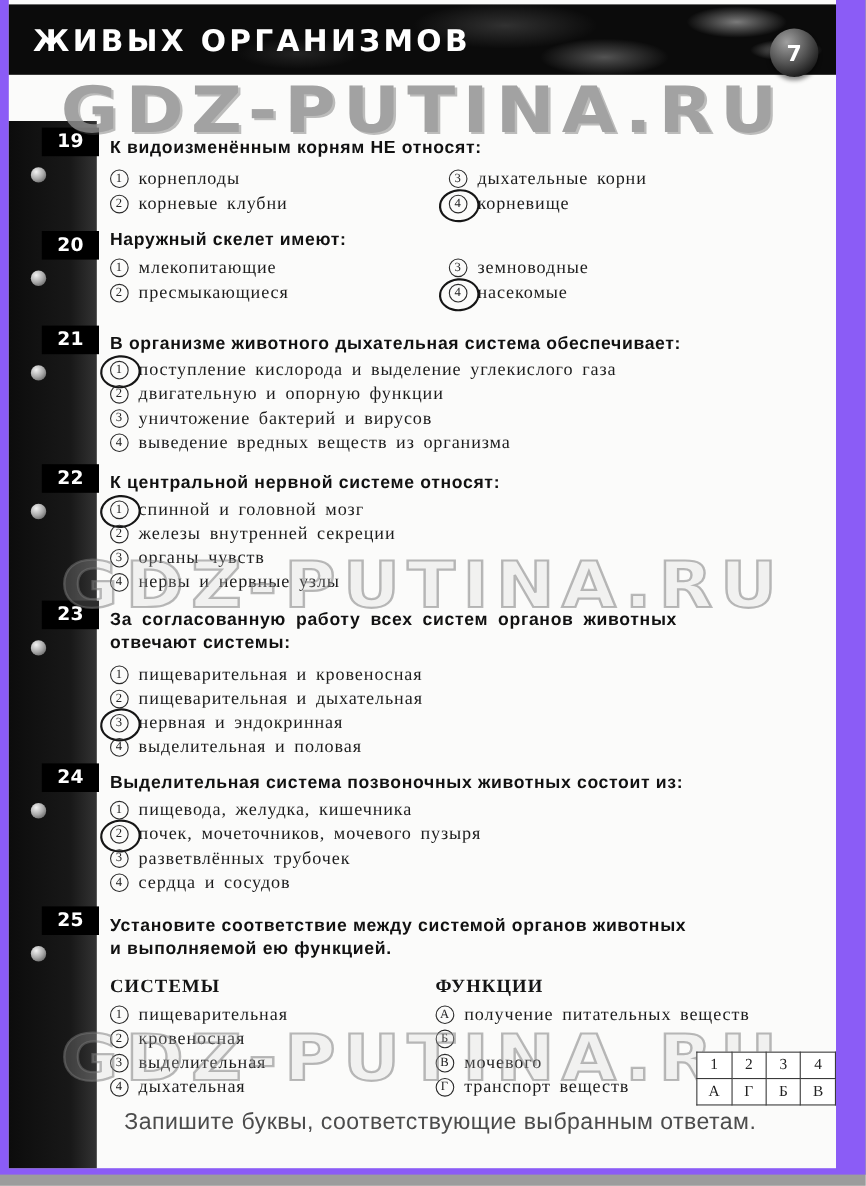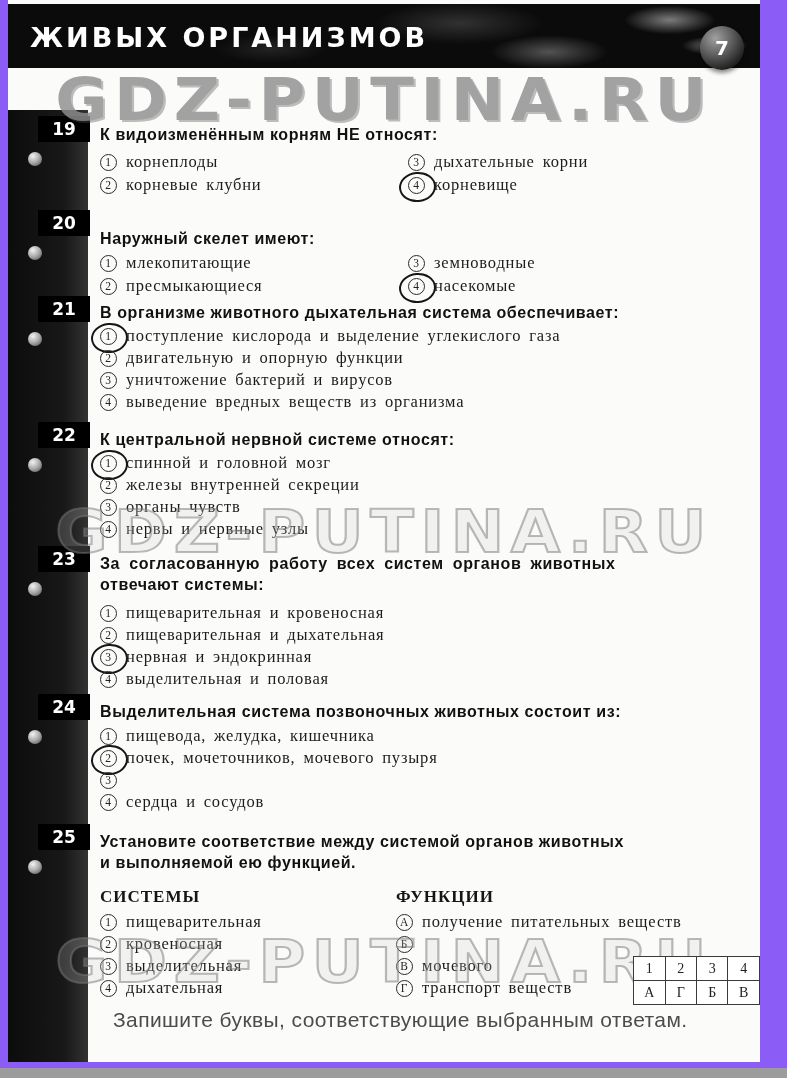--- a/index.html
+++ b/index.html
@@ -119,21 +119,21 @@
           <span class="num">3</span>
           <span class="lbl">дыхательные корни</span>
         </div>
         <div class="opt circled">
           <span class="num">4</span>
           <span class="lbl">корневище</span>
         </div>
       </div>
     </div>
 
-    <div class="qblock" style="top:228px">
+    <div class="qblock" style="top:208px">
       <div class="qtitle">Наружный скелет имеют:</div>
       <div class="opts two-col" style="margin-top:3px">
         <div class="opt">
           <span class="num">1</span>
           <span class="lbl">млекопитающие</span>
         </div>
         <div class="opt">
           <span class="num">2</span>
           <span class="lbl">пресмыкающиеся</span>
         </div>
@@ -221,20 +221,21 @@
         <div class="opt">
           <span class="num">1</span>
           <span class="lbl">пищевода, желудка, кишечника</span>
         </div>
         <div class="opt circled">
           <span class="num">2</span>
           <span class="lbl">почек, мочеточников, мочевого пузыря</span>
         </div>
         <div class="opt">
           <span class="num">3</span>
+          <span class="lbl">разветвлённых трубочек</span>
         </div>
         <div class="opt">
           <span class="num">4</span>
           <span class="lbl">сердца и сосудов</span>
         </div>
       </div>
     </div>
 
     <div class="qblock" style="top:831px">
       <div class="qtitle">Установите соответствие между системой органов животных</div>

